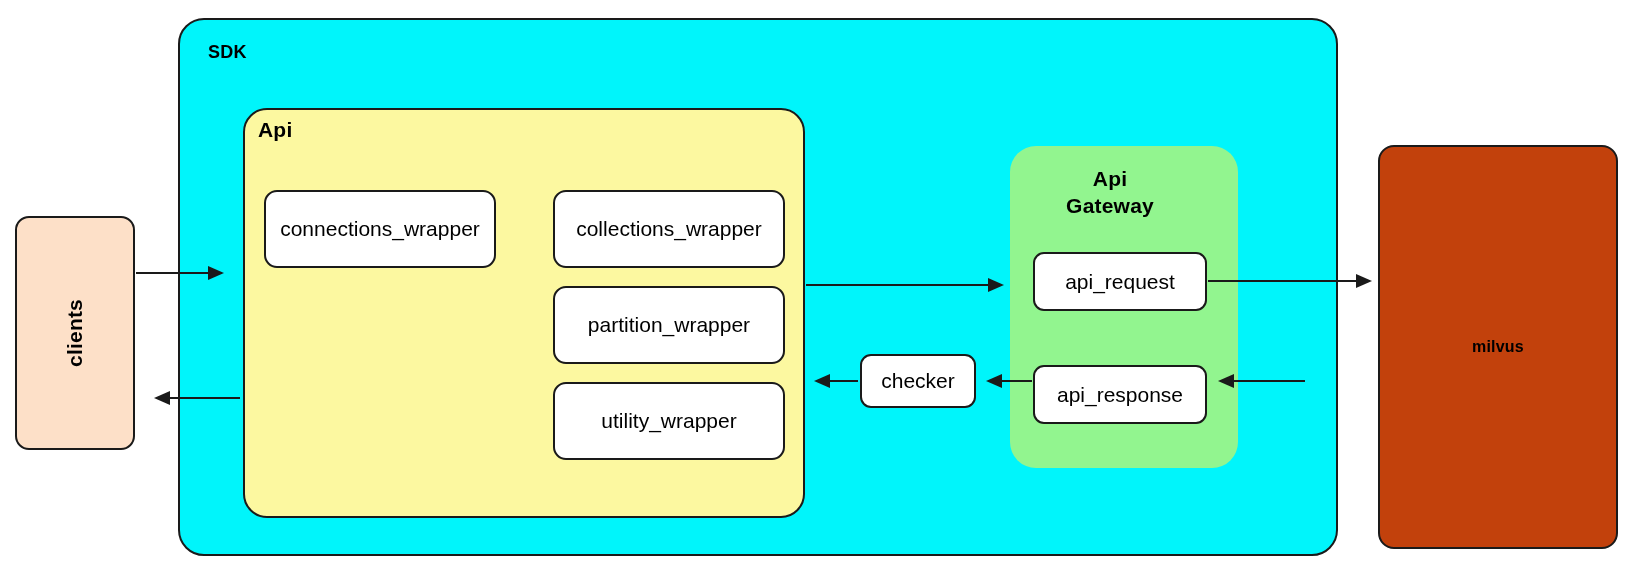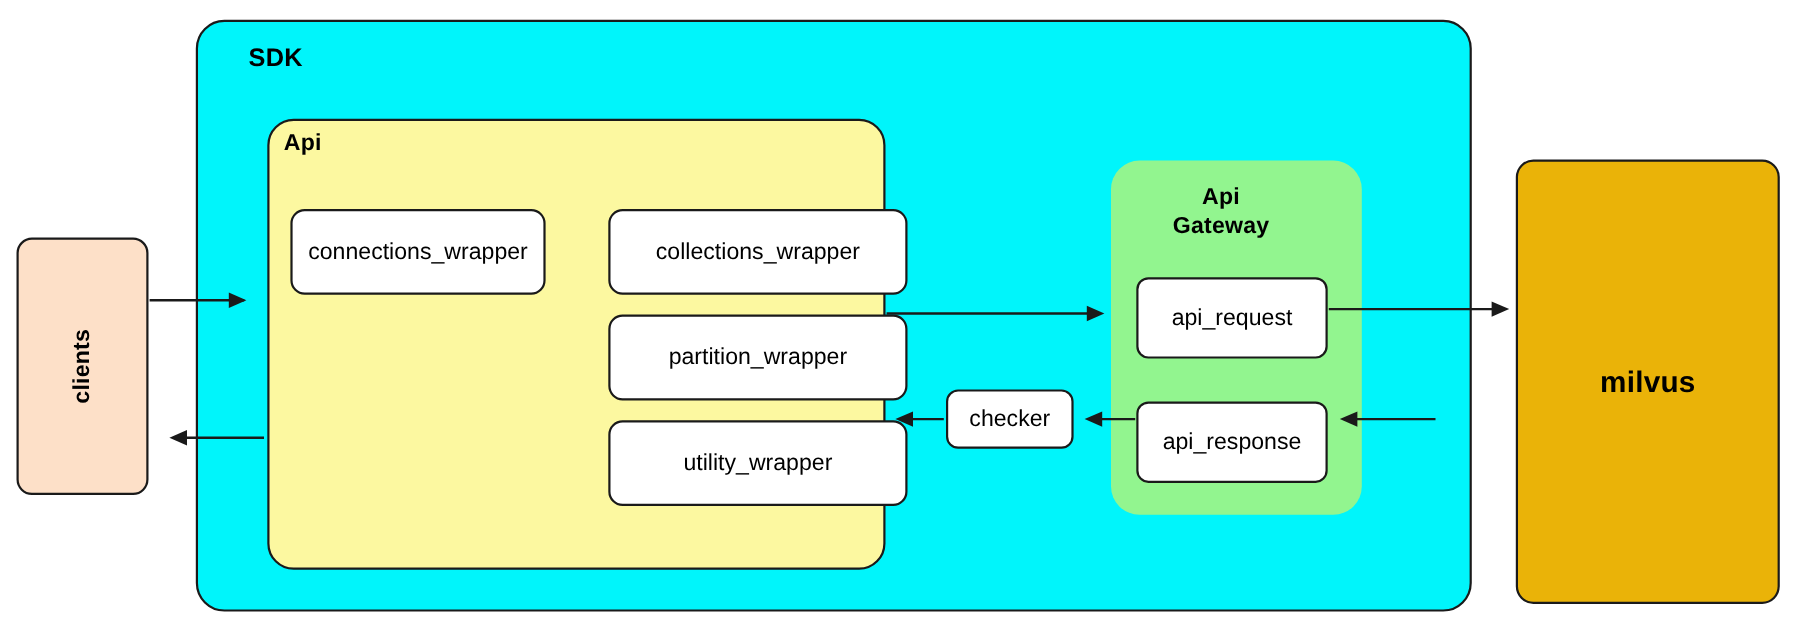--- a/index.html
+++ b/index.html
@@ -45,23 +45,23 @@
     left: 178px;
     top: 18px;
     width: 1160px;
     height: 538px;
     background: #00f5fb;
     border-radius: 26px;
     border: 2px solid #1a1a1a;
   }
   #sdk-title {
     position: absolute;
-    left: 226px;
+    left: 208px;
     top: 40px;
-    font-size: 23px;
+    font-size: 18px;
     line-height: 25px;
   }
 
   
   #api-wrapper-container {
     left: 243px;
     top: 108px;
     width: 562px;
     height: 410px;
     background: #fcf8a0;
@@ -85,21 +85,21 @@
     border: 2px solid #1a1a1a;
     border-radius: 13px;
     font-size: 21px;
   }
   .col-a { left: 264px; }
   .col-b { left: 553px; }
   .row-1 { top: 190px; }
   .row-2 { top: 286px; }
   .row-3 { top: 382px; }
   .wrapper-cell.col-a { width: 232px; }
-  .wrapper-cell.col-b { width: 272px; }
+  .wrapper-cell.col-b { width: 232px; }
 
   
   #api-gateway-container {
     left: 1010px;
     top: 146px;
     width: 228px;
     height: 322px;
     background: #92f58f;
     border-radius: 26px;
     border: none;
@@ -109,21 +109,21 @@
     left: 1030px;
     top: 165px;
     font-size: 21px;
     line-height: 27px;
     width: 160px;
     text-align: center;
   }
   .gateway-cell {
     left: 1033px;
     width: 174px;
-    height: 74px;
+    height: 59px;
     background: #ffffff;
     border: 2px solid #1a1a1a;
     border-radius: 11px;
     font-size: 21px;
   }
   #api-request-box { top: 252px; }
   #api-response-box { top: 365px; }
 
   
   #checker-box {
@@ -153,23 +153,23 @@
     transform: rotate(180deg);
     white-space: nowrap;
   }
 
   
   #milvus-box {
     left: 1378px;
     top: 145px;
     width: 240px;
     height: 404px;
-    background: #eab308;
+    background: #c2410c;
     border-radius: 16px;
-    font-size: 27px;
+    font-size: 16px;
   }
 
   
   .conn {
     position: absolute;
     pointer-events: none;
   }
   .conn svg { display: block; overflow: visible; }
   .conn path, .conn line {
     stroke: #1a1a1a;

